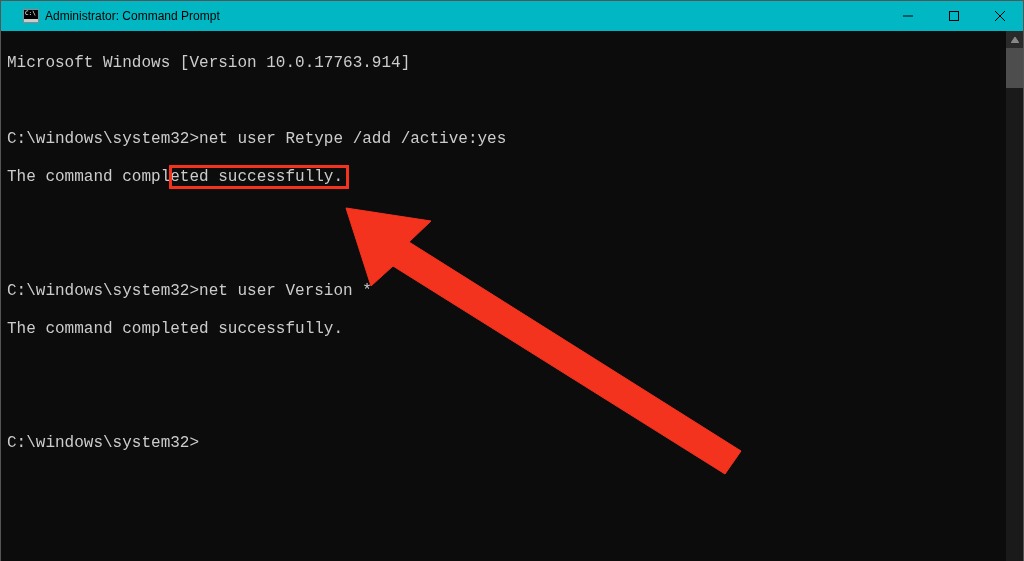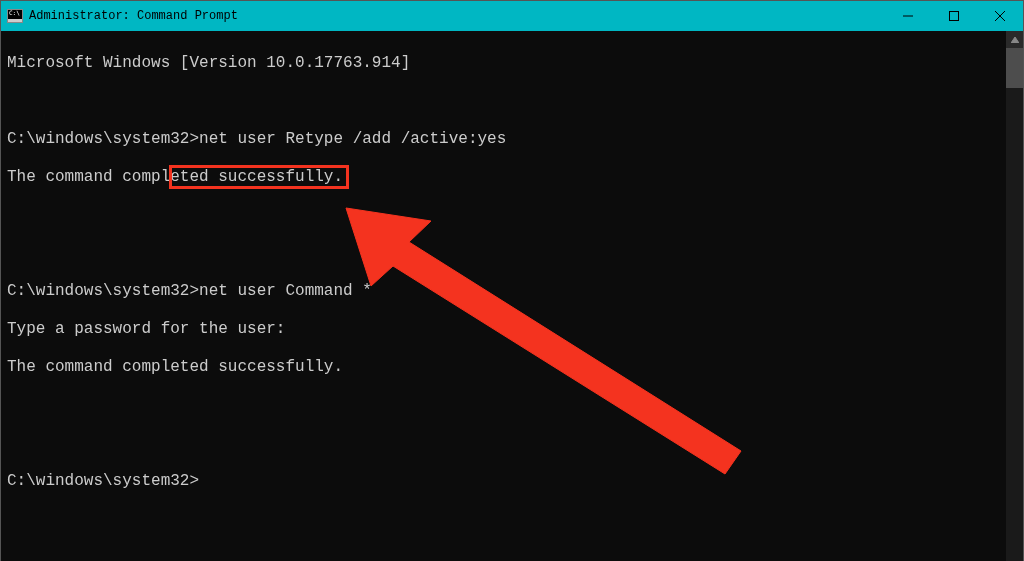--- a/index.html
+++ b/index.html
@@ -24,23 +24,22 @@
     display: flex;
     align-items: center;
     justify-content: space-between;
     color: #000;
     flex-shrink: 0;
   }
   .title-left {
     display: flex;
     align-items: center;
     gap: 6px;
-    padding-left: 6px;
+    padding-left: 22px;
     font-size: 12px;
-    font-family: Liberation Mono, monospace;
   }
   .cmd-icon {
     width: 16px;
     height: 14px;
     background: #000;
     border: 1px solid #888;
     position: relative;
     display: inline-block;
   }
   .cmd-icon::before {
@@ -153,22 +152,21 @@
   </div>
 
   <div class="body-area">
     <div class="terminal">
 <div class="prompt-line">Microsoft Windows [Version 10.0.17763.914]</div>
 <div class="prompt-line">&nbsp;</div>
 <div class="prompt-line"><span>C:\windows\system32&gt;</span><span>net user Retype /add /active:yes</span></div>
 <div class="prompt-line">The command completed successfully.</div>
 <div class="prompt-line">&nbsp;</div>
 <div class="prompt-line">&nbsp;</div>
-<div class="prompt-line"><span>C:\windows\system32&gt;</span><span>net user Command *</span></div>
-<div class="prompt-line">Type a password for the user:</div>
+<div class="prompt-line"><span>C:\windows\system32&gt;</span><span>net user Version *</span></div>
 <div class="prompt-line">The command completed successfully.</div>
 <div class="prompt-line">&nbsp;</div>
 <div class="prompt-line">&nbsp;</div>
 <div class="prompt-line"><span>C:\windows\system32&gt;</span></div>
 
       
       <div class="highlight-box" style="left:168px; top:134px; width:180px; height:24px;"></div>
 
       
       <svg class="arrow-annotation" style="left:310px; top:155px;" width="450" height="290">

